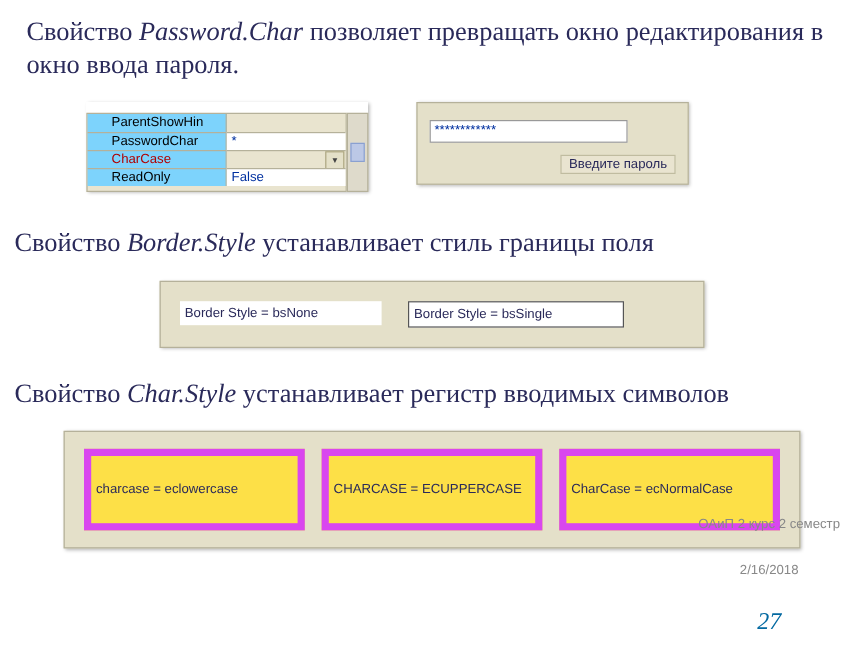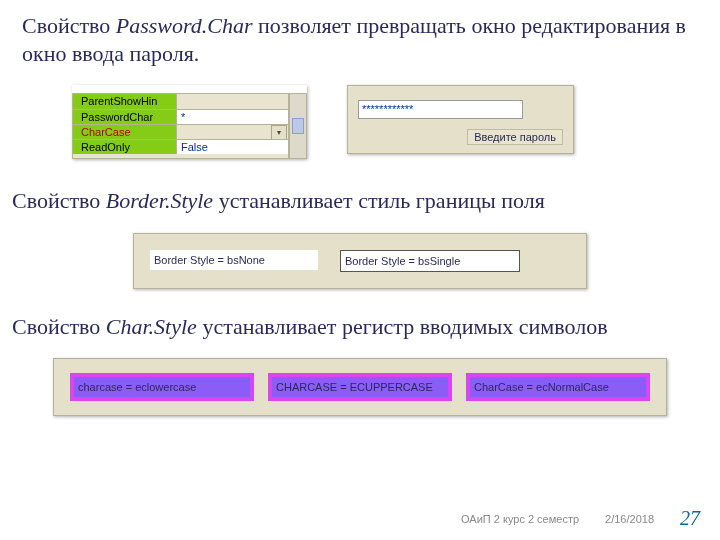--- a/index.html
+++ b/index.html
@@ -40,24 +40,24 @@
     font-size: 11px;
     width: 215px;
   }
   .pg-row {
     display: flex;
     height: 15px;
     line-height: 15px;
   }
   .pg-name {
     width: 95px;
-    padding-left: 8px;
+    padding-left: 20px;
     border-right: 1px solid #b5b19a;
     border-top: 1px solid #b5b19a;
-    background: #84cc16;
+    background: #7dd3fc;
     color: #000;
     overflow: hidden;
     white-space: nowrap;
   }
   .pg-name.red { color: #b00000; }
   .pg-val {
     flex: 1;
     padding-left: 4px;
     border-top: 1px solid #b5b19a;
     background: #fff;
@@ -175,39 +175,40 @@
     border: 1px solid #b5b19a;
     width: 580px;
     padding: 14px 16px;
     display: flex;
     gap: 14px;
     font-family: Tahoma, sans-serif;
     font-size: 11px;
     box-shadow: 1px 1px 3px rgba(0,0,0,.3);
   }
   .cc-box {
-    background: #8b5cf6;
-    border: 4px solid #d946ef;
-    padding: 2px 4px;
+    background: #fde047;
+    border: 6px solid #d946ef;
+    padding: 20px 4px;
     height: 16px;
     line-height: 16px;
     flex: 1;
     white-space: nowrap;
   }
 
   .footer {
     position: absolute;
     bottom: 10px;
     right: 20px;
     font-family: Tahoma, sans-serif;
     font-size: 11px;
     color: #888;
     display: flex;
     align-items: center;
     gap: 26px;
+    flex-direction: column;
   }
   .footer .pg {
     color: #0369a1;
     font-style: italic;
     font-family: Liberation Serif, serif;
     font-size: 20px;
   }
 </style>
 </head>
 <body>

